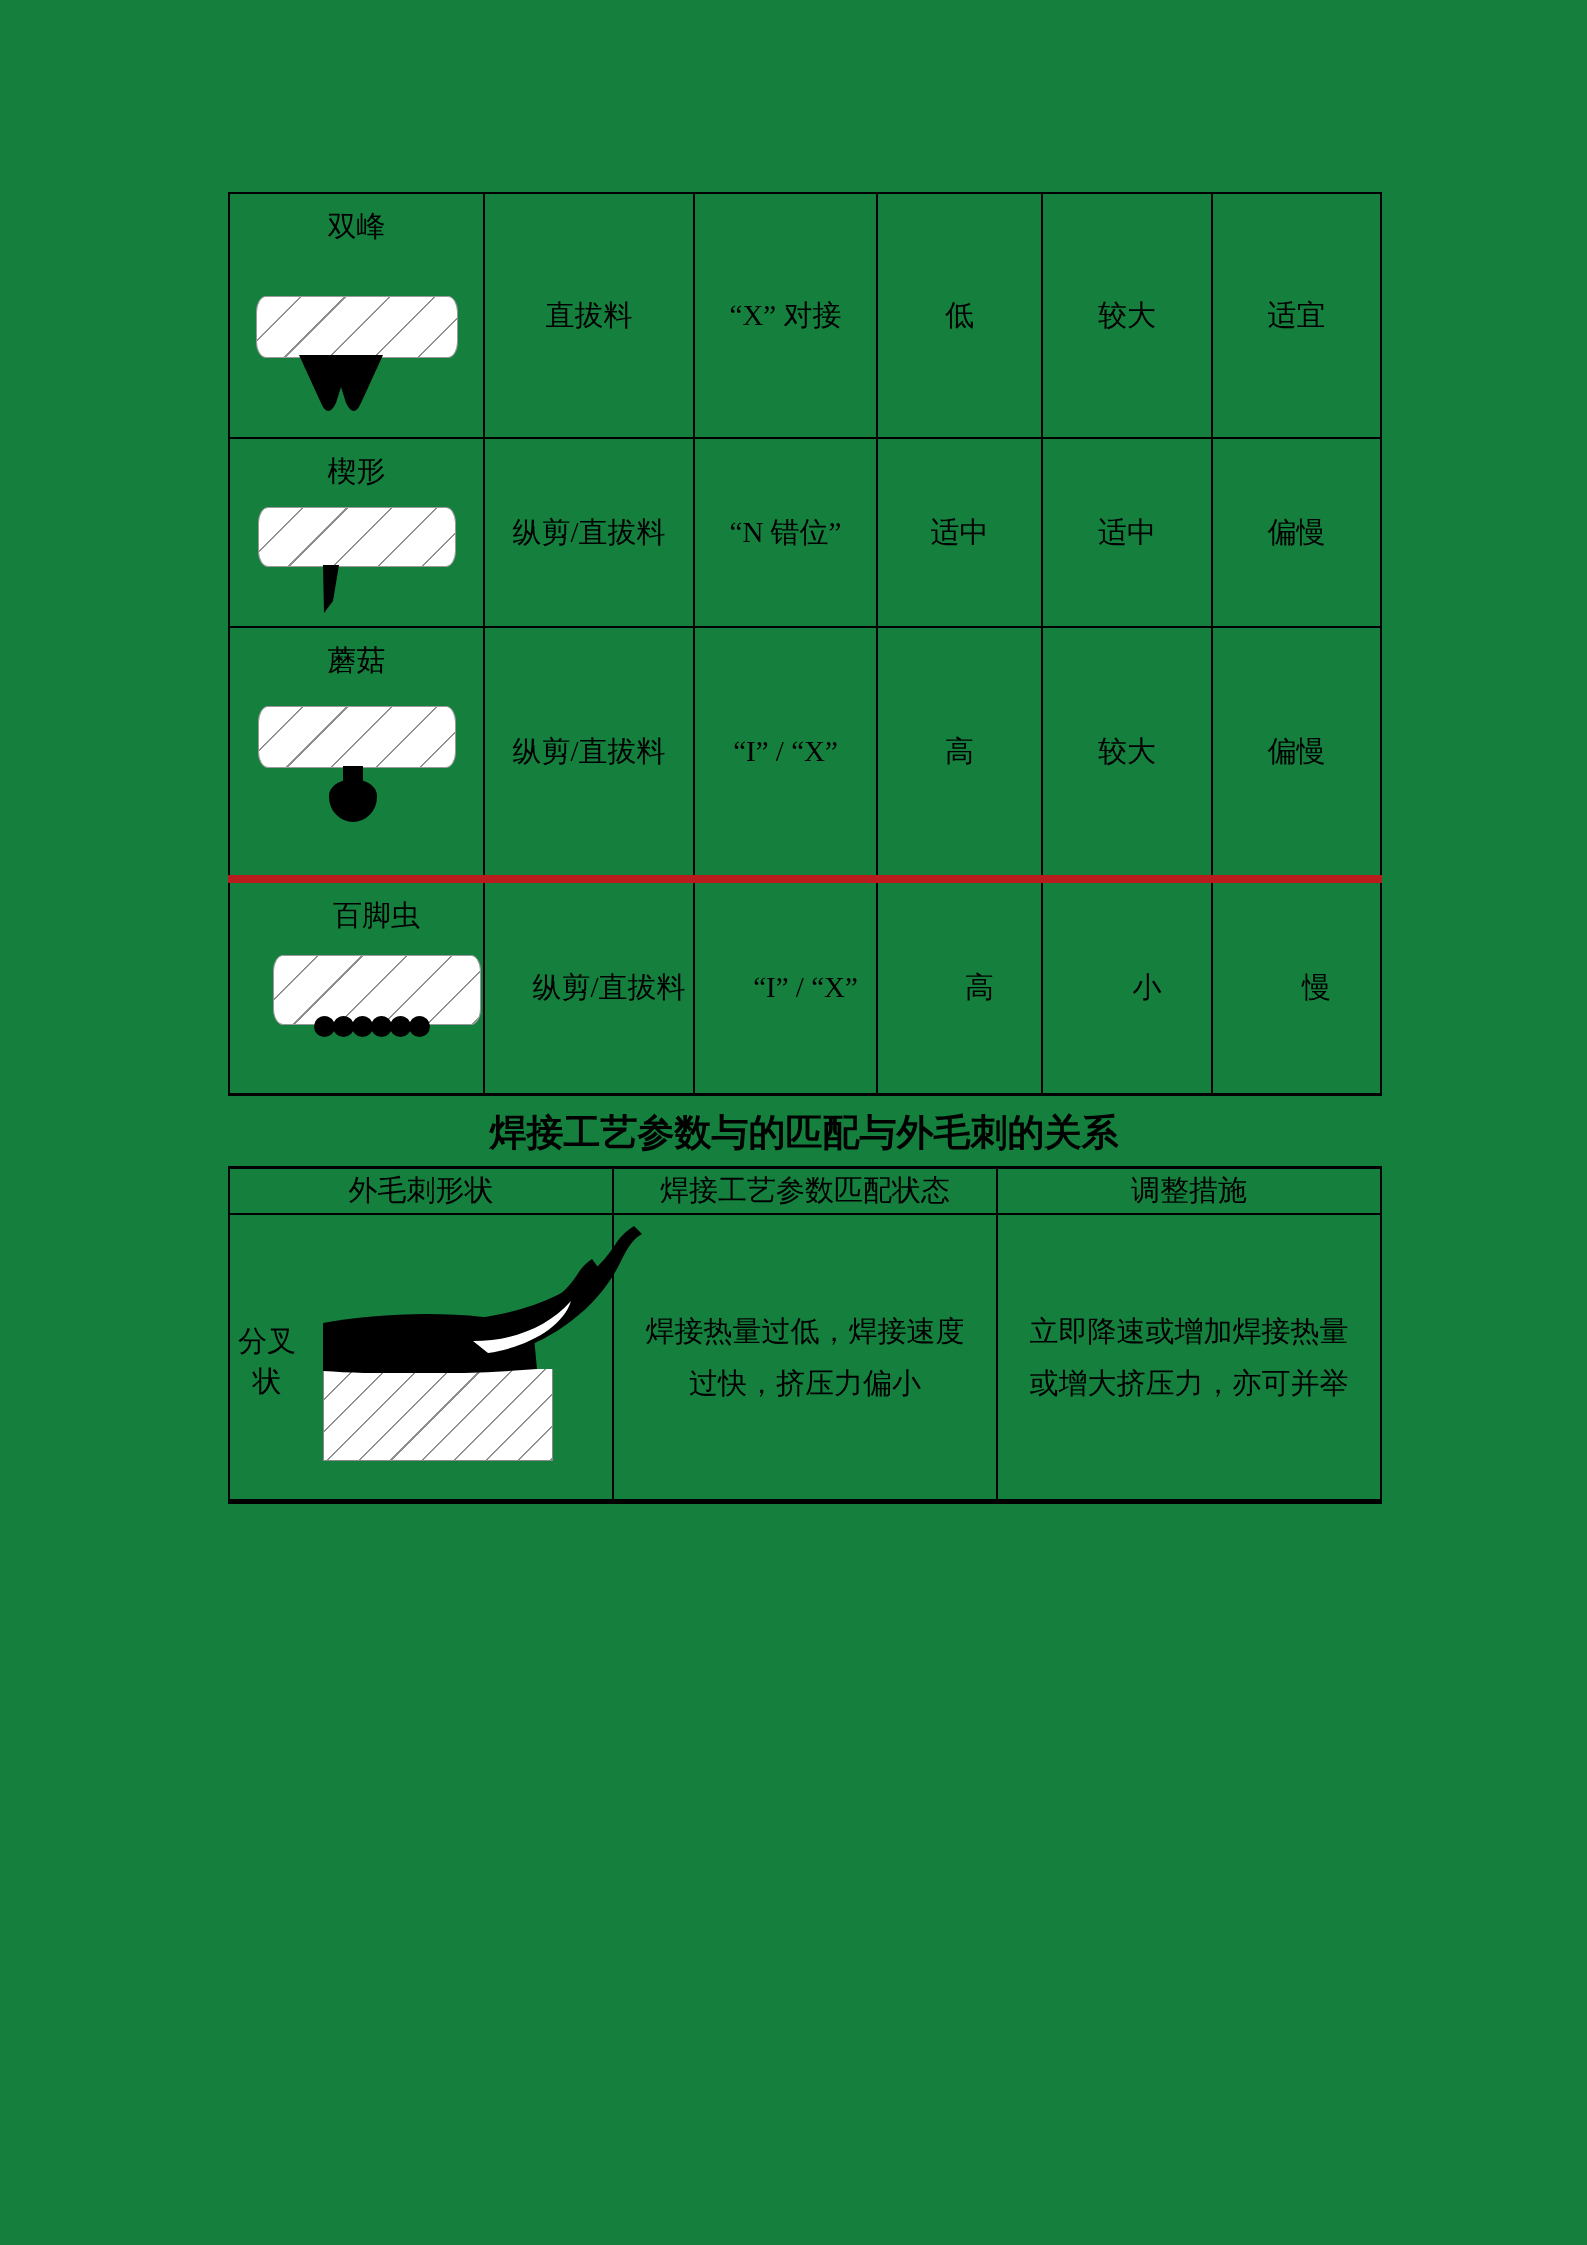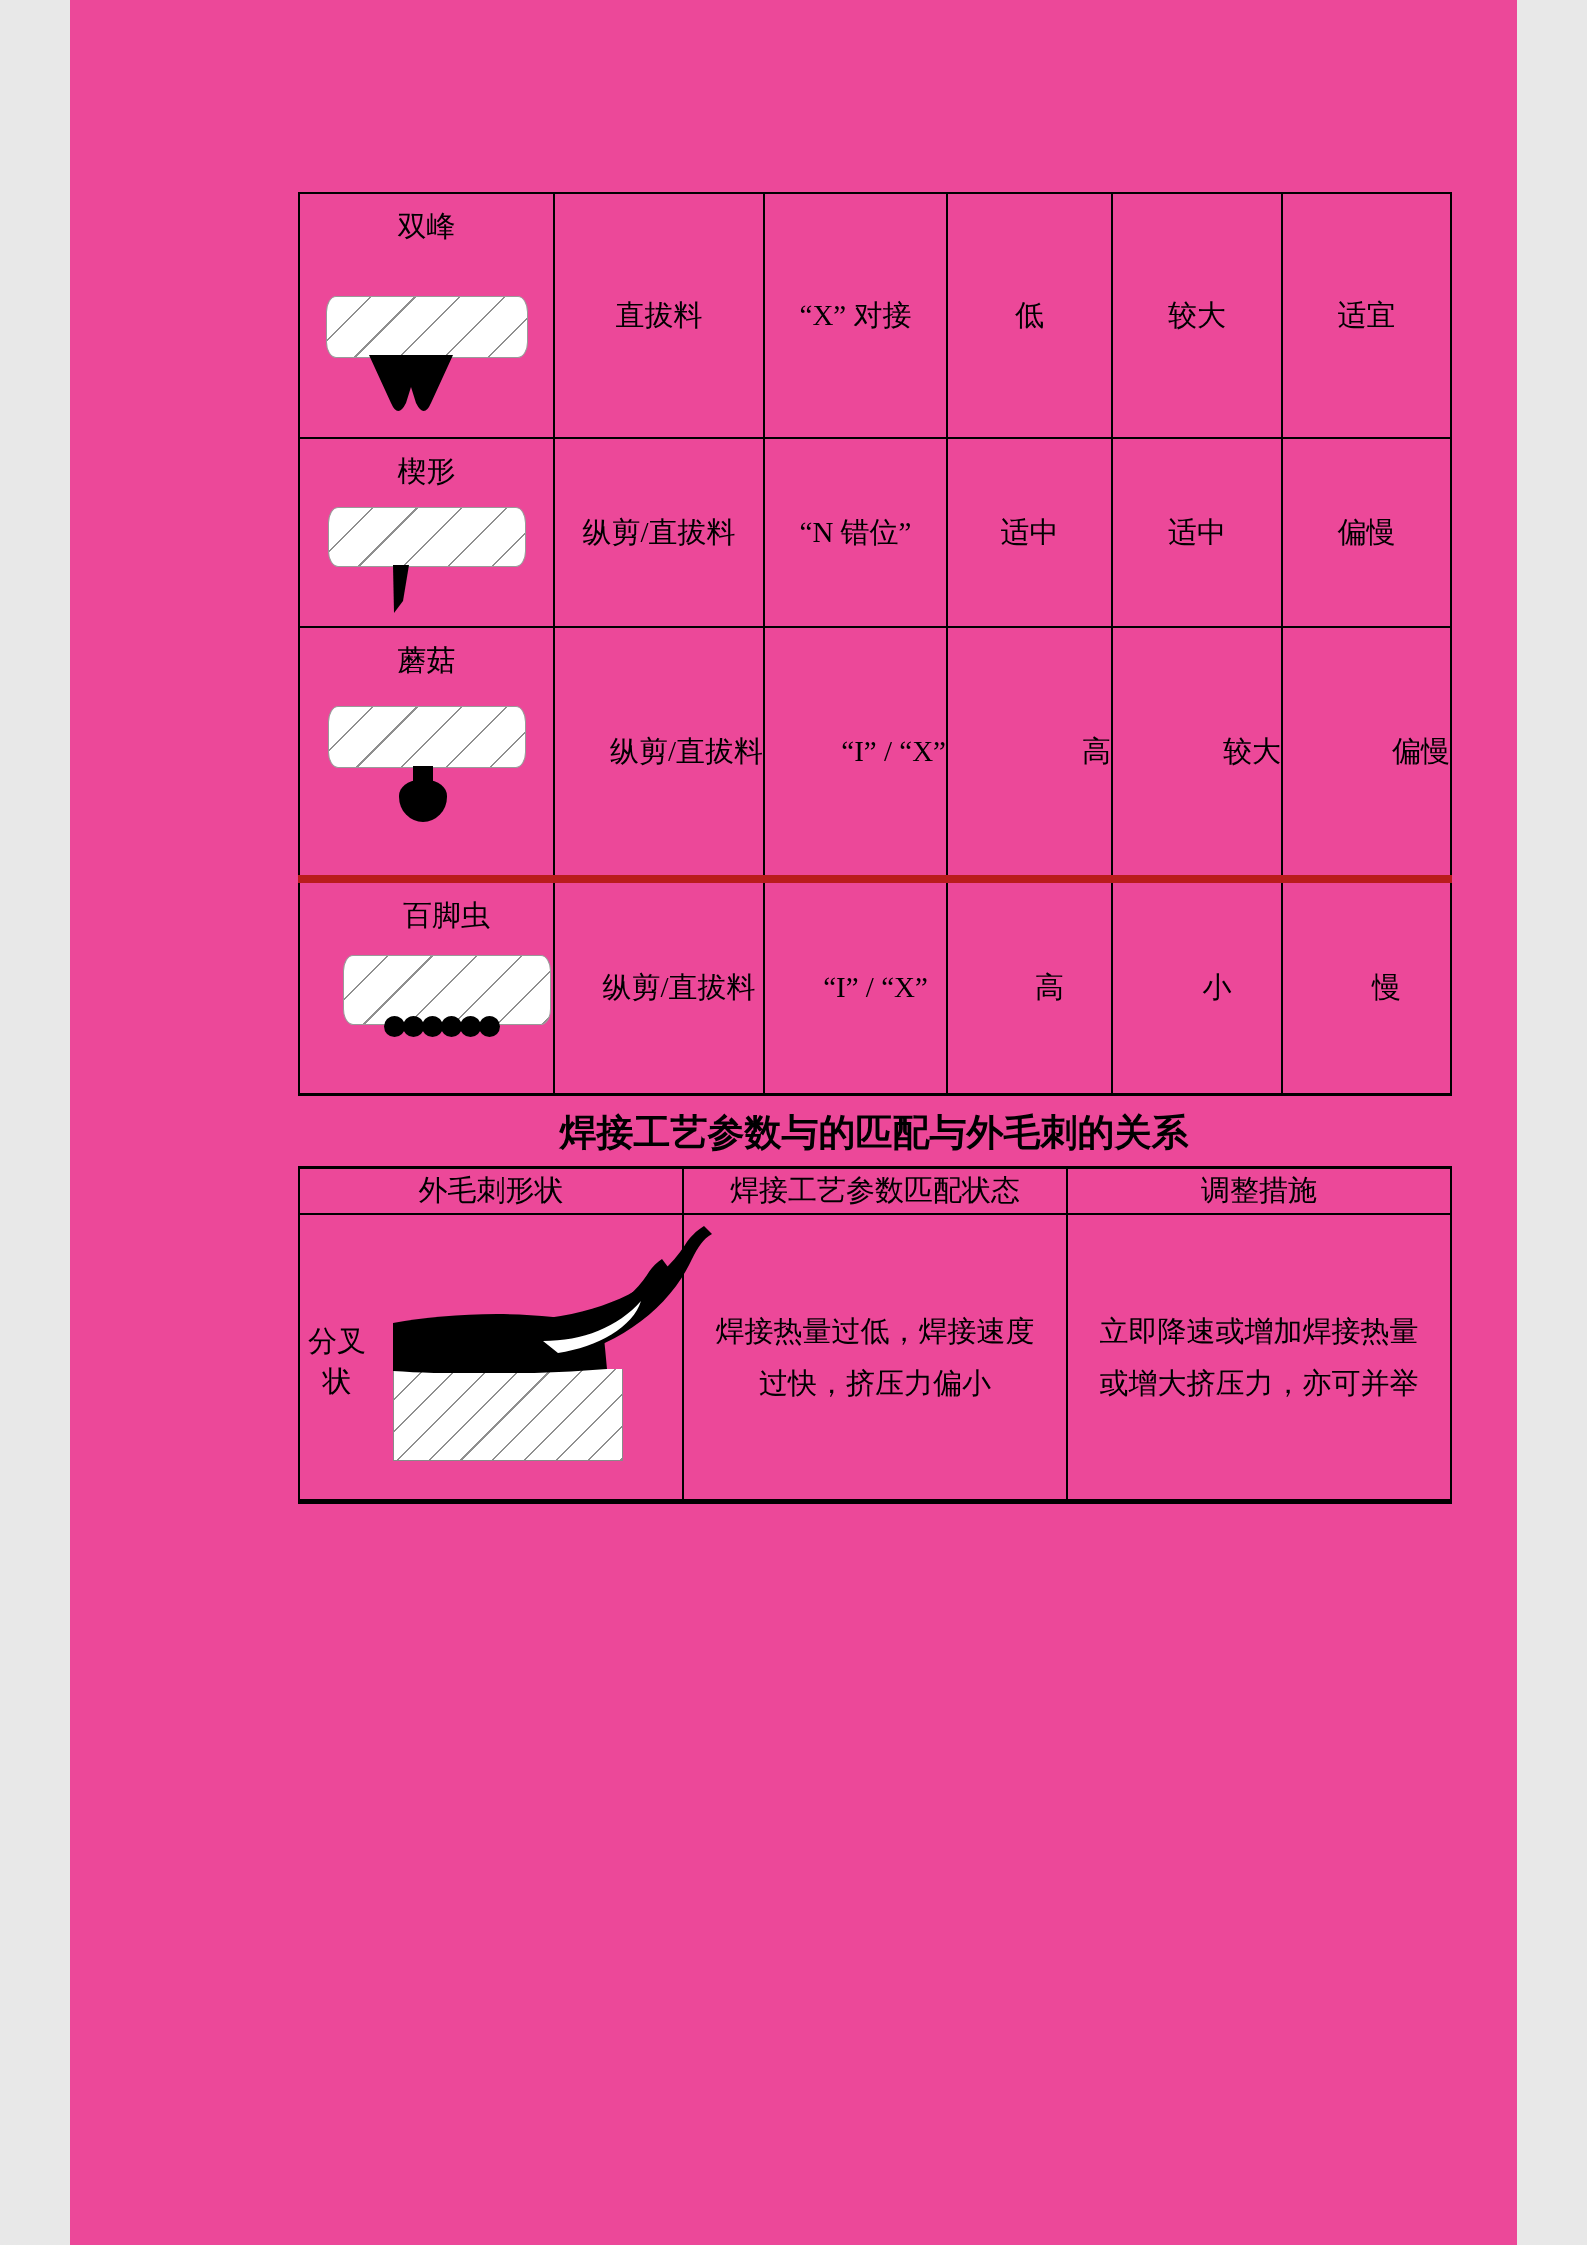--- a/index.html
+++ b/index.html
@@ -1,39 +1,39 @@
 <!DOCTYPE html>
 <html><head>
 <meta charset="utf-8">
 <style>
   * { margin:0; padding:0; box-sizing:border-box; }
   html,body { background:#e8e8e8; }
   .page {
     position:relative;
-    width:1447px; height:2245px;
-    background:#ec4899;
+    width:1587px; height:2245px;
+    background:#15803d;
     margin:0 auto;
     font-family:"Liberation Serif","DejaVu Serif",serif;
     color:#000;
     overflow:hidden;
   }
   .content { position:absolute; left:228px; top:192px; width:1152px; }
 
   table { border-collapse:collapse; table-layout:fixed; }
 
   
   .t1 { width:1152px; }
   .t1 td {
     border:2px solid #000;
     text-align:center; vertical-align:middle;
     font-size:29px; padding:0;
   }
   .t1 tr.t1r0 td { height:245px; }
   .t1 tr.t1r1 td { height:189px;margin-left:48px; }
-  .t1 tr.t1r2 td { height:252px;text-align:right; }
+  .t1 tr.t1r2 td { height:252px; }
   .t1 tr.t1r3 td { height:215px; border-top:8px solid #b91c1c; border-bottom:3px solid #000;padding-left:40px; }
 
   .figcell { vertical-align:top !important; }
   .fig {
     display:flex; flex-direction:column; align-items:center;
     padding-top:12px; height:100%;
   }
   .shape-label { font-size:29px; line-height:40px; display:block; }
 
   .hatch {

